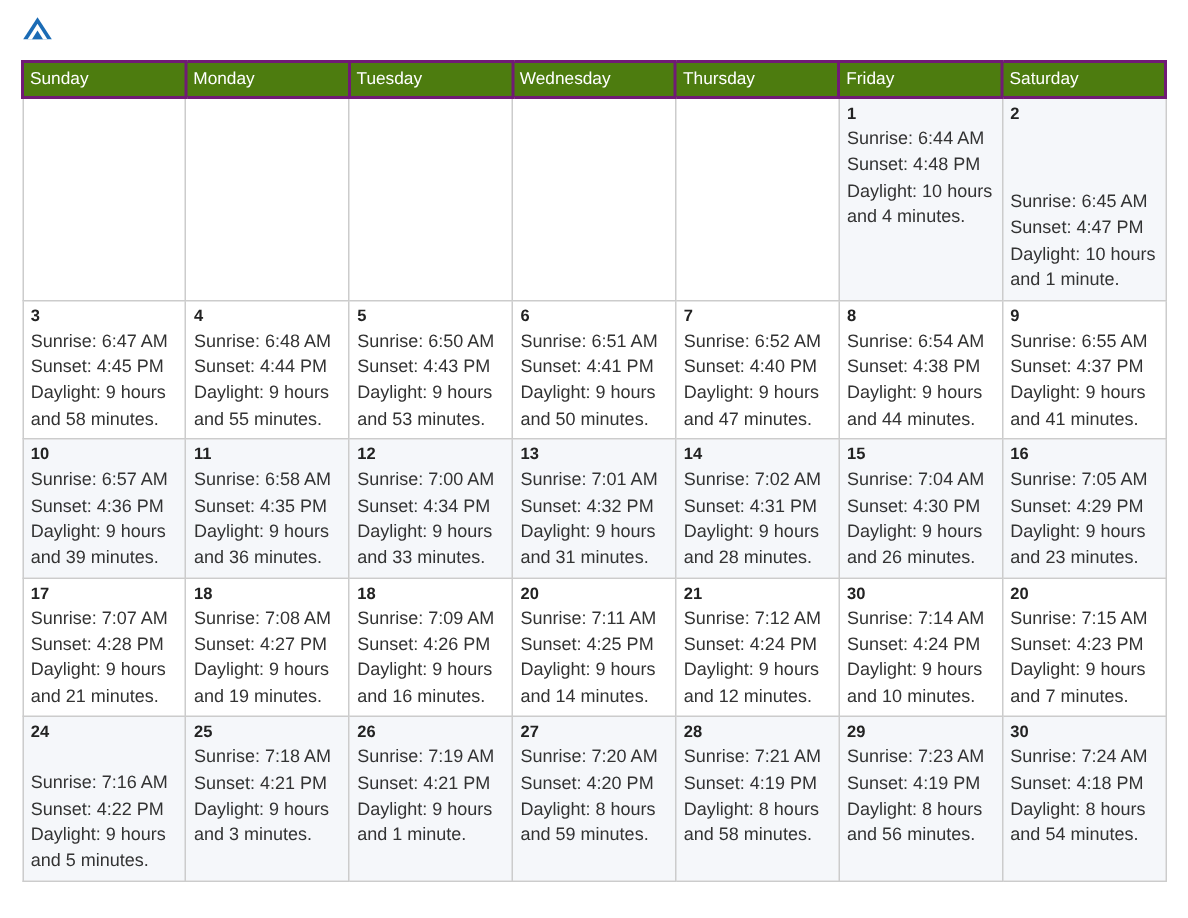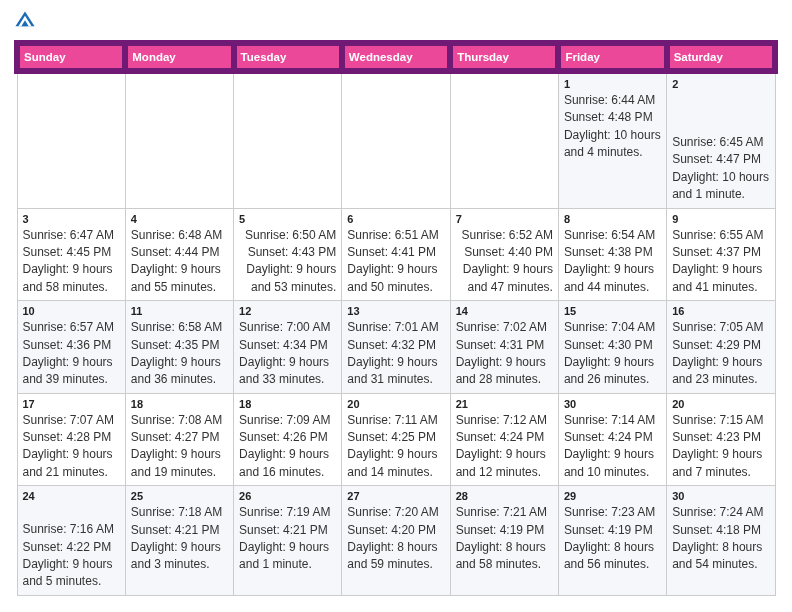--- a/index.html
+++ b/index.html
@@ -58,27 +58,27 @@
     .location {
       font-size: 14px;
       color: #444;
     }
     table {
       width: 100%;
       border-collapse: collapse;
       table-layout: fixed;
     }
     thead tr th {
-      background: #ec4899;
+      background: #4d7c0f;
       color: #fff;
       font-size: 11.5px;
-      font-weight: bold;
+      font-weight: normal;
       padding: 5px 4px;
       text-align: left;
-      border: 6px solid #701a75;
+      border: 2px solid #701a75;
     }
     tbody tr td {
       border: 1px solid #ccc;
       vertical-align: top;
       padding: 4px 5px;
       font-size: 9.5px;
       color: #222;
       height: 78px;
       background: #fff;
     }
@@ -170,35 +170,35 @@
           </td>
           <td>
             <span class="day-number">4</span>
             <div class="day-info" style="white-space: pre-line;">Sunrise: 6:48 AM
 Sunset: 4:44 PM
 Daylight: 9 hours
 and 55 minutes.</div>
           </td>
           <td>
             <span class="day-number">5</span>
-            <div class="day-info" style="white-space: pre-line; text-align: right;">Sunrise: 6:50 AM
+            <div class="day-info" style="white-space: pre-line;">Sunrise: 6:50 AM
 Sunset: 4:43 PM
 Daylight: 9 hours
 and 53 minutes.</div>
           </td>
           <td>
             <span class="day-number">6</span>
             <div class="day-info" style="white-space: pre-line;">Sunrise: 6:51 AM
 Sunset: 4:41 PM
 Daylight: 9 hours
 and 50 minutes.</div>
           </td>
           <td>
             <span class="day-number">7</span>
-            <div class="day-info" style="white-space: pre-line; text-align: right;">Sunrise: 6:52 AM
+            <div class="day-info" style="white-space: pre-line;">Sunrise: 6:52 AM
 Sunset: 4:40 PM
 Daylight: 9 hours
 and 47 minutes.</div>
           </td>
           <td>
             <span class="day-number">8</span>
             <div class="day-info" style="white-space: pre-line;">Sunrise: 6:54 AM
 Sunset: 4:38 PM
 Daylight: 9 hours
 and 44 minutes.</div>

